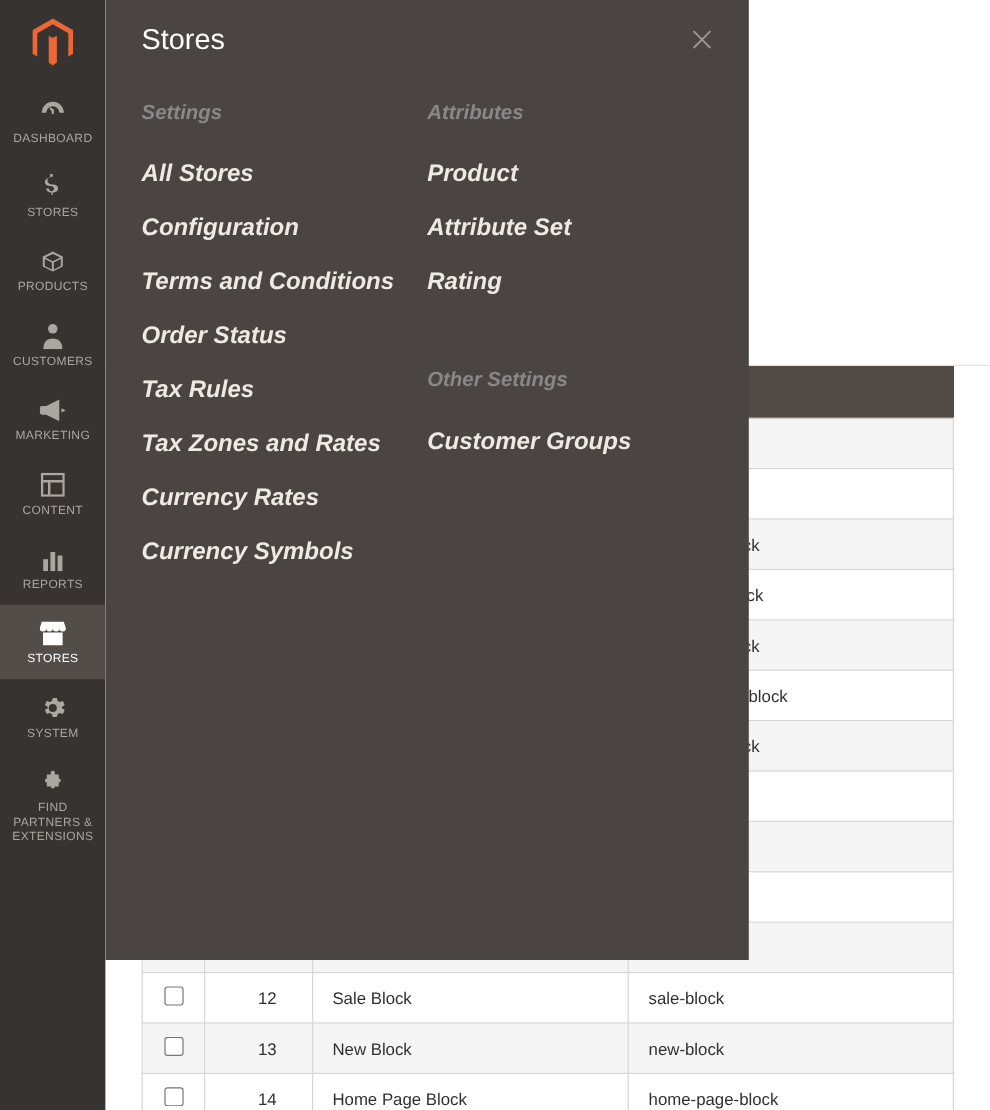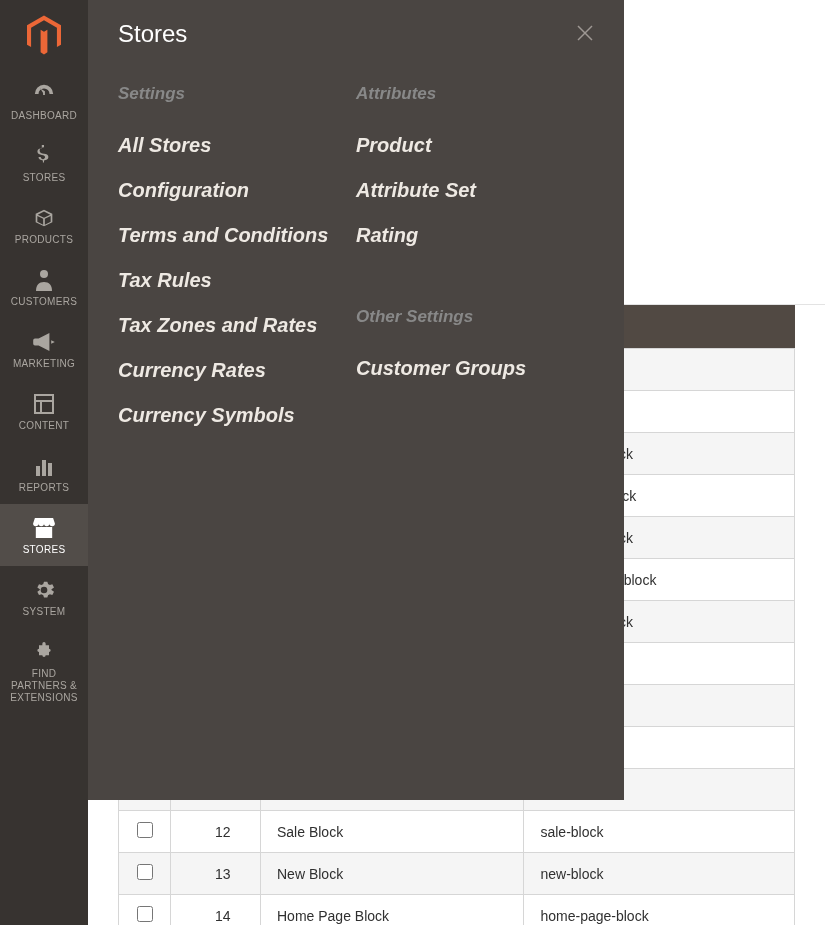--- a/index.html
+++ b/index.html
@@ -245,20 +245,21 @@
           <line x1="16" y1="2" x2="2" y2="16"></line>
         </svg>
     </div>
   </div>
   <div class="flyout-body">
     <div class="flyout-col">
       <div class="flyout-group-title">Settings</div>
       <a class="flyout-link">All Stores</a>
       <a class="flyout-link">Configuration</a>
       <a class="flyout-link">Terms and Conditions</a>
+      <a class="flyout-link">Order Status</a>
 
       <a class="flyout-link">Tax Rules</a>
       <a class="flyout-link">Tax Zones and Rates</a>
 
       <a class="flyout-link">Currency Rates</a>
       <a class="flyout-link">Currency Symbols</a>
     </div>
     <div class="flyout-col">
       <div class="flyout-group-title">Attributes</div>
       <a class="flyout-link">Product</a>

